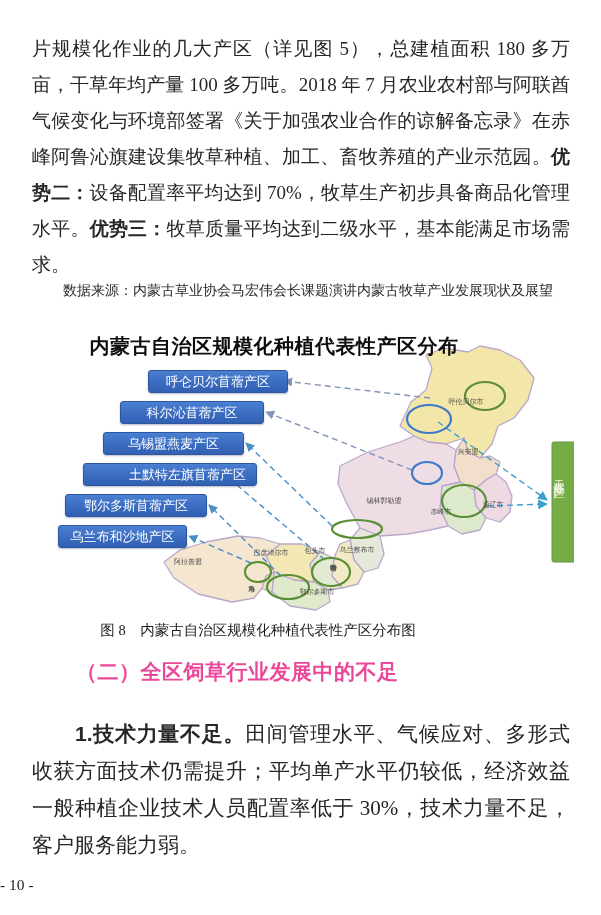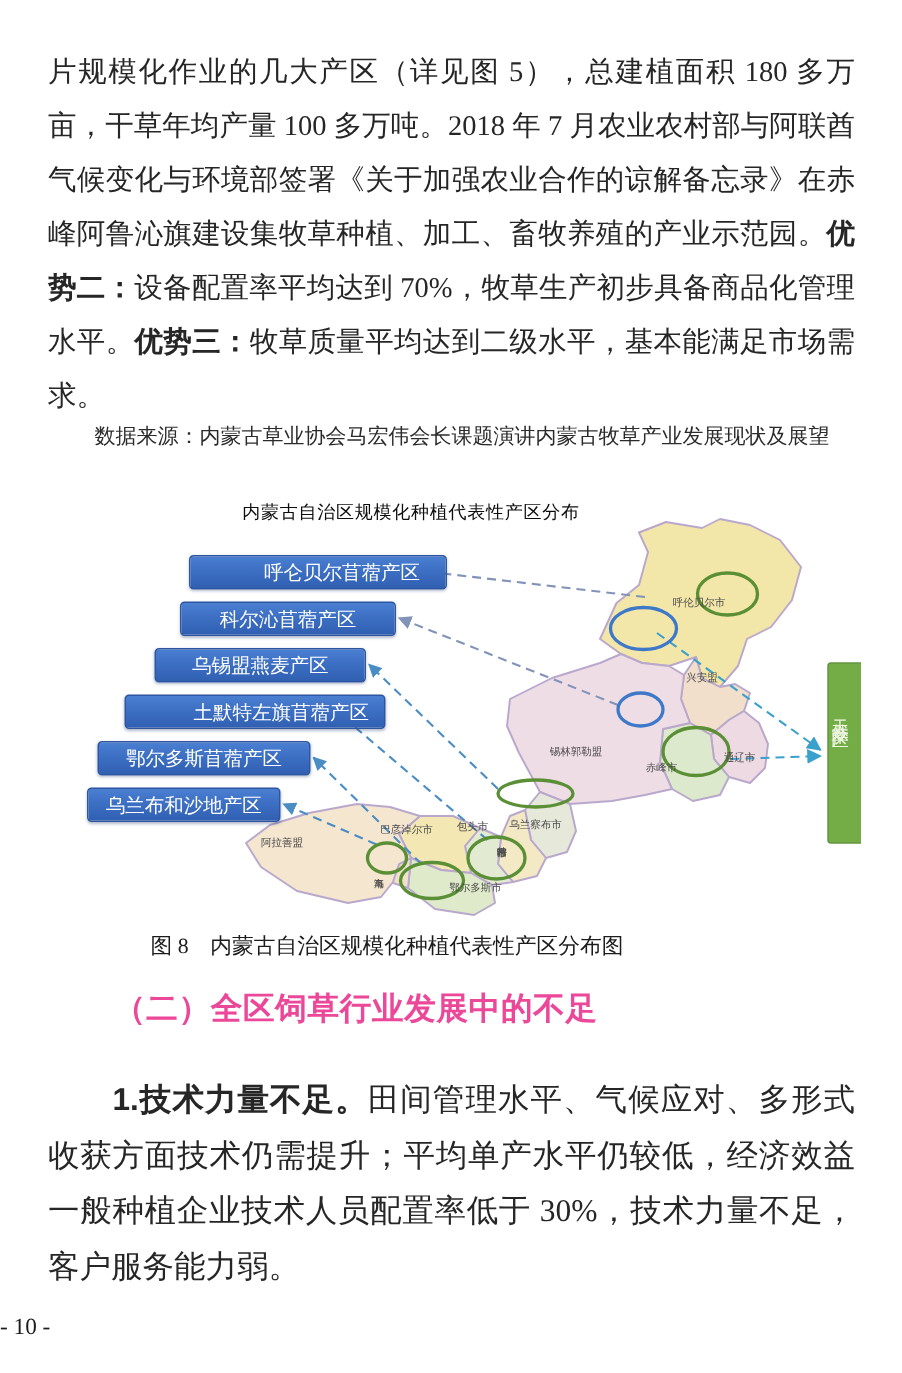--- a/index.html
+++ b/index.html
@@ -12,28 +12,28 @@
   body{width:601px;height:915px;background:#ffffff;font-family:"Liberation Serif","DejaVu Sans",serif;color:var(--text);}
   .page{position:relative;width:601px;height:915px;overflow:hidden;background:#fff;}
 
   .para1{position:absolute;left:32px;top:7px;width:538px;font-size:19px;line-height:36px;text-align:justify;text-justify:inter-character;margin-top:24px;}
   .para2{position:absolute;left:32px;top:694px;width:538px;font-size:21px;line-height:37px;text-align:justify;text-justify:inter-character;text-indent:43px;}
   .hei{font-family:"Liberation Sans","DejaVu Sans",sans-serif;font-weight:bold;}
   .source{position:absolute;left:63px;top:282px;width:510px;font-size:14px;color:#2b2b2b;}
 
   .figure{position:absolute;left:28px;top:330px;width:546px;height:288px;}
   .fig-title{position:absolute;left:46px;top:3px;width:400px;text-align:center;
-    font-family:"Liberation Sans","DejaVu Sans",sans-serif;font-weight:normal;font-size:12px;color:#0d0d0d;letter-spacing:.5px;}
+    font-family:"Liberation Sans","DejaVu Sans",sans-serif;font-weight:bold;font-size:20px;color:#0d0d0d;letter-spacing:.5px;}
   .map-svg{position:absolute;left:0;top:0;width:546px;height:288px;}
 
   .blabel{position:absolute;height:21px;display:flex;align-items:center;justify-content:center;
     background:linear-gradient(180deg,var(--blue-box-light) 0%,var(--blue-box) 55%,var(--blue-box-dark) 100%);
     border:1px solid var(--blue-box-border);border-radius:3px;box-shadow:0 1px 2px rgba(40,60,110,.35);
     color:#fff;font-family:"Liberation Sans","DejaVu Sans",sans-serif;font-size:13px;white-space:nowrap;}
-  .bl1{left:98px;top:40px;width:138px;padding-left:32px;}
+  .bl1{left:120px;top:40px;width:138px;}
   .bl2{left:92px;top:71px;width:142px;}
   .bl3{left:75px;top:102px;width:139px;}
   .bl4{left:55px;top:133px;width:137px;padding-left:35px;}
   .bl5{left:37px;top:164px;width:140px;}
   .bl6{left:30px;top:195px;width:127px;}
 
   .region{stroke:var(--map-border);stroke-width:1.3;stroke-linejoin:round;}
   .g-ell{fill:none;stroke:var(--green-ellipse);stroke-width:2.2;}
   .b-ell{fill:none;stroke:var(--blue-ellipse);stroke-width:2.2;}
   .arrow{fill:none;stroke-width:1.4;stroke-dasharray:6 4;}

